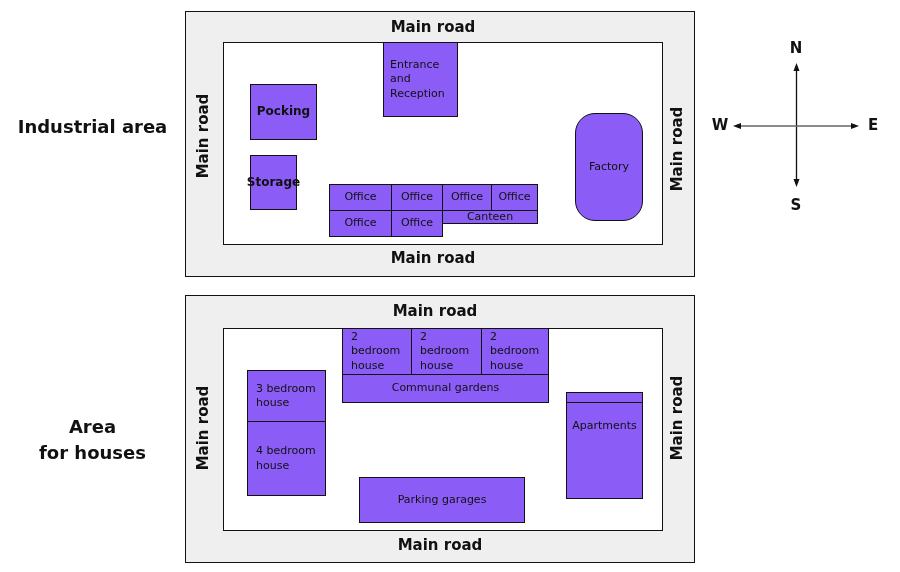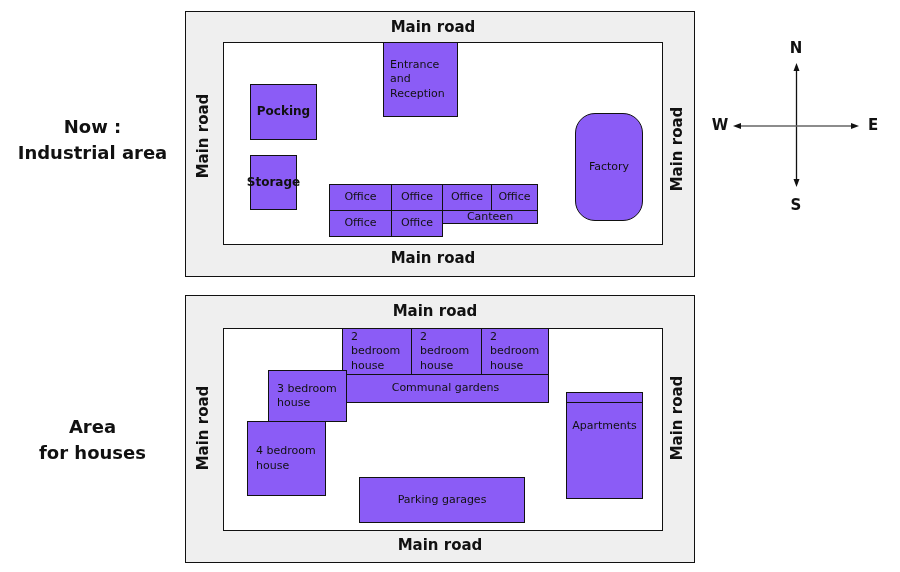--- a/index.html
+++ b/index.html
@@ -14,21 +14,20 @@
     .road { font-weight: bold; font-size: 15px; text-align: center; white-space: nowrap; }
     .road-v { font-weight: bold; font-size: 15px; white-space: nowrap; transform: rotate(-90deg);
               transform-origin: center center; text-align: center; }
     .side-label { font-weight: bold; font-size: 18px; text-align: center; line-height: 26px; }
     .compass-letter { font-weight: bold; font-size: 15px; text-align: center; width: 20px; }
   </style>
 </head>
 <body>
 
 <div class="abs side-label" style="left:0; top:114px; width:185px;">
-  <div>Now :</div>
   <div>Industrial area</div>
 </div>
 <div class="abs side-label" style="left:0; top:414px; width:185px;">
   <div>Area</div>
   <div>for houses</div>
 </div>
 
 <div class="abs outer" style="left:185px; top:11px; width:510px; height:266px;"></div>
 <div class="abs road" style="left:185px; top:18px; width:496px;">Main road</div>
 <div class="abs road" style="left:185px; top:249px; width:496px;">Main road</div>
@@ -54,21 +53,21 @@
 <div class="abs road" style="left:185px; top:536px; width:510px;">Main road</div>
 <div class="abs road-v" style="left:154px; top:418px; width:100px; height:20px;">Main road</div>
 <div class="abs road-v" style="left:628px; top:408px; width:100px; height:20px;">Main road</div>
 <div class="abs inner" style="left:223px; top:328px; width:440px; height:203px;"></div>
 
 <div class="abs box" style="left:342px; top:328px; width:70px; height:47px; padding:0 8px;">2 bedroom house</div>
 <div class="abs box" style="left:411px; top:328px; width:71px; height:47px; padding:0 8px;">2 bedroom house</div>
 <div class="abs box" style="left:481px; top:328px; width:68px; height:47px; padding:0 8px;">2 bedroom house</div>
 <div class="abs box" style="left:342px; top:374px; width:207px; height:29px;">Communal gardens</div>
 
-<div class="abs box" style="left:247px; top:370px; width:79px; height:52px; padding:0 8px;margin-left:21px;">3 bedroom house</div>
+<div class="abs box" style="left:247px; top:370px; width:79px; height:52px; padding:0 8px;">3 bedroom house</div>
 <div class="abs box" style="left:247px; top:421px; width:79px; height:75px; padding:0 8px;">4 bedroom house</div>
 
 <div class="abs box" style="left:566px; top:353px; width:77px; height:50px; padding:0 14px;margin-top:39px;">Parking area</div>
 <div class="abs box" style="left:566px; top:402px; width:77px; height:97px; align-items:flex-start; padding-top:16px;">Apartments</div>
 
 <div class="abs box" style="left:359px; top:477px; width:166px; height:46px;">Parking garages</div>
 
 <div class="abs compass-letter" style="left:786px; top:39px;">N</div>
 <div class="abs compass-letter" style="left:786px; top:196px;">S</div>
 <div class="abs compass-letter" style="left:710px; top:116px;">W</div>

